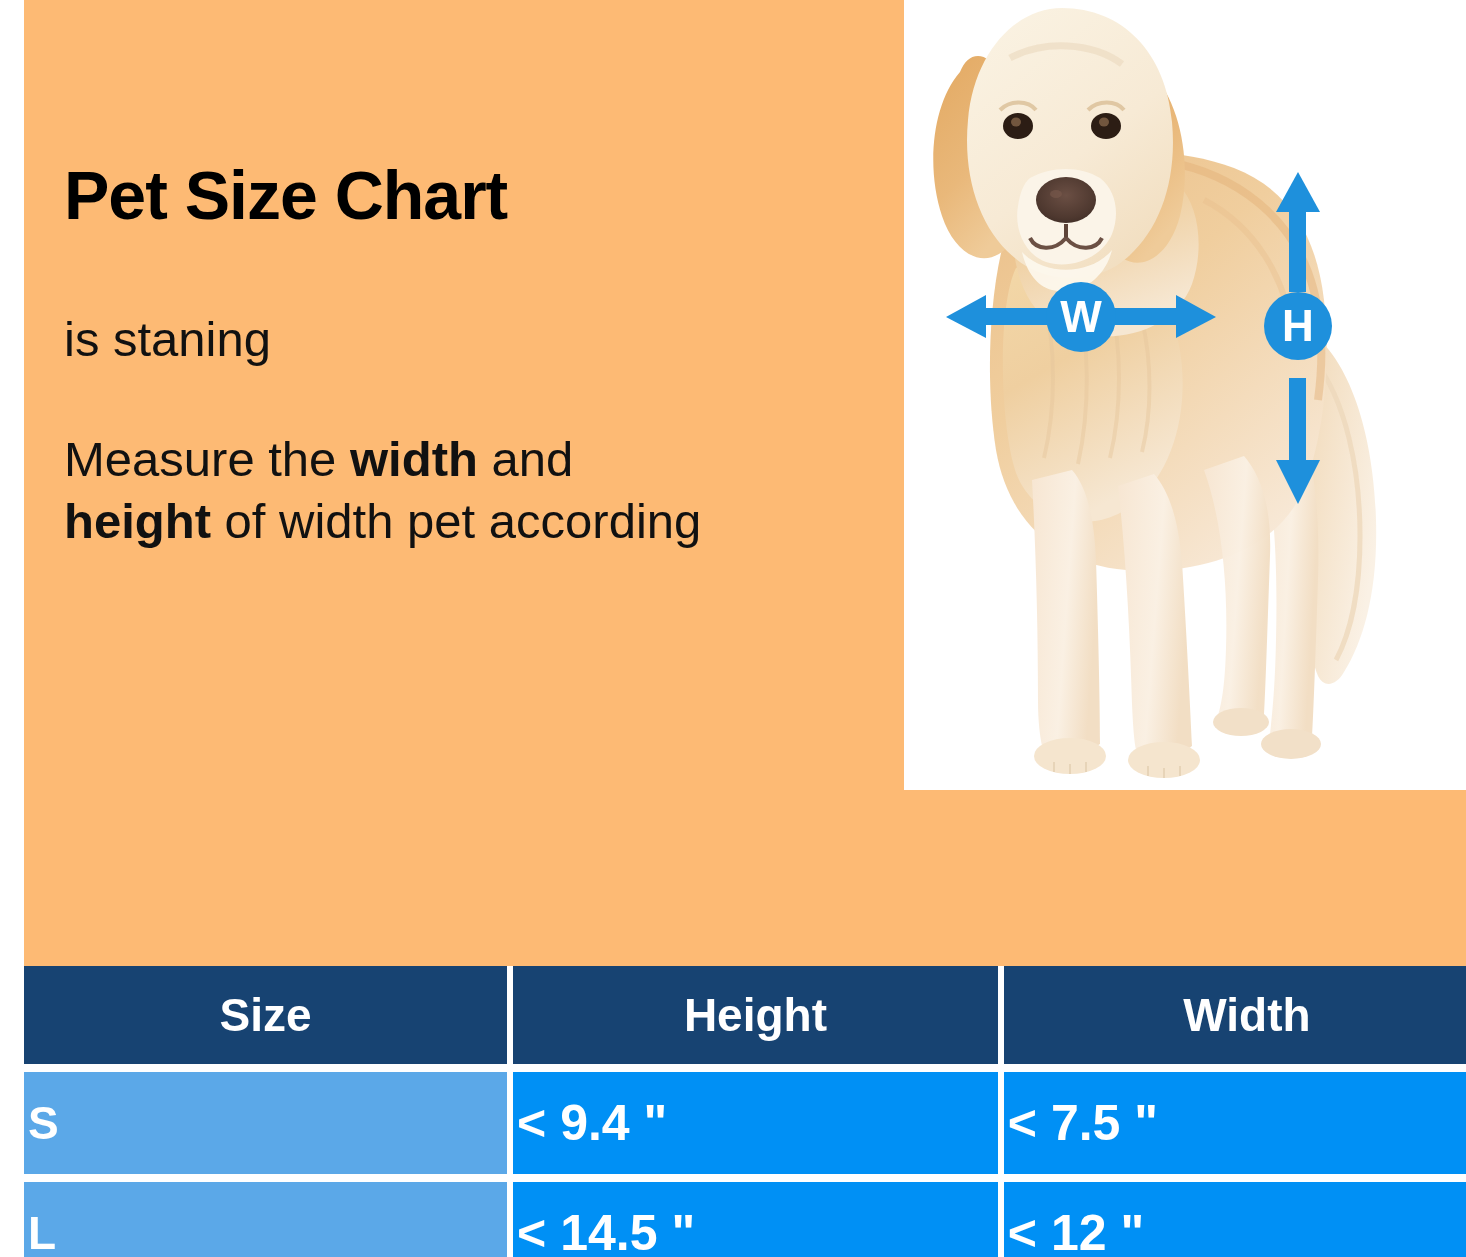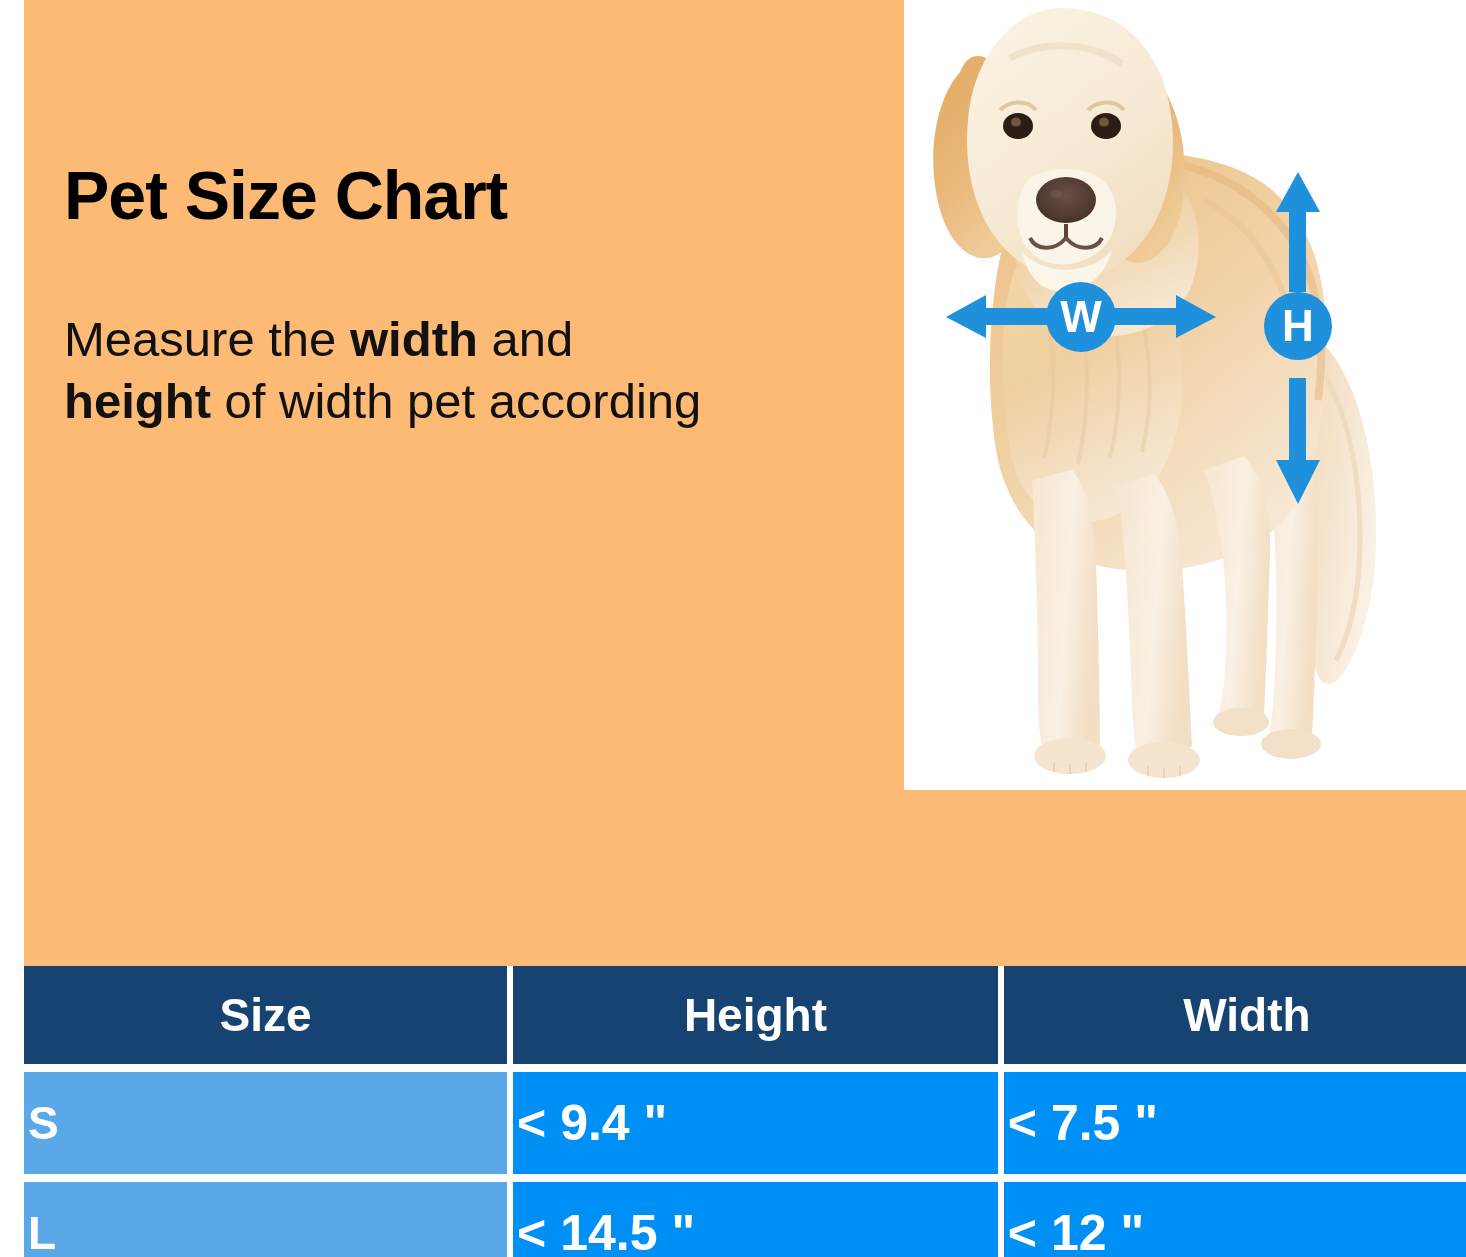--- a/index.html
+++ b/index.html
@@ -136,20 +136,21 @@
 </head>
 <body>
 
 <div id="page">
 
   <div class="text-col">
 
     <h1 class="title">Pet Size Chart</h1>
 
     <p class="para">
+      <span class="ln">is staning</span>
     </p>
 
     <p class="para">
       <span>Measure the </span><b>width</b><span> and</span><br>
       <b>height</b><span> of width pet according</span><br>
     </p>
   </div>
 
   <div class="dog-wrap">
     <svg class="dog-svg" viewBox="0 0 586 790">

